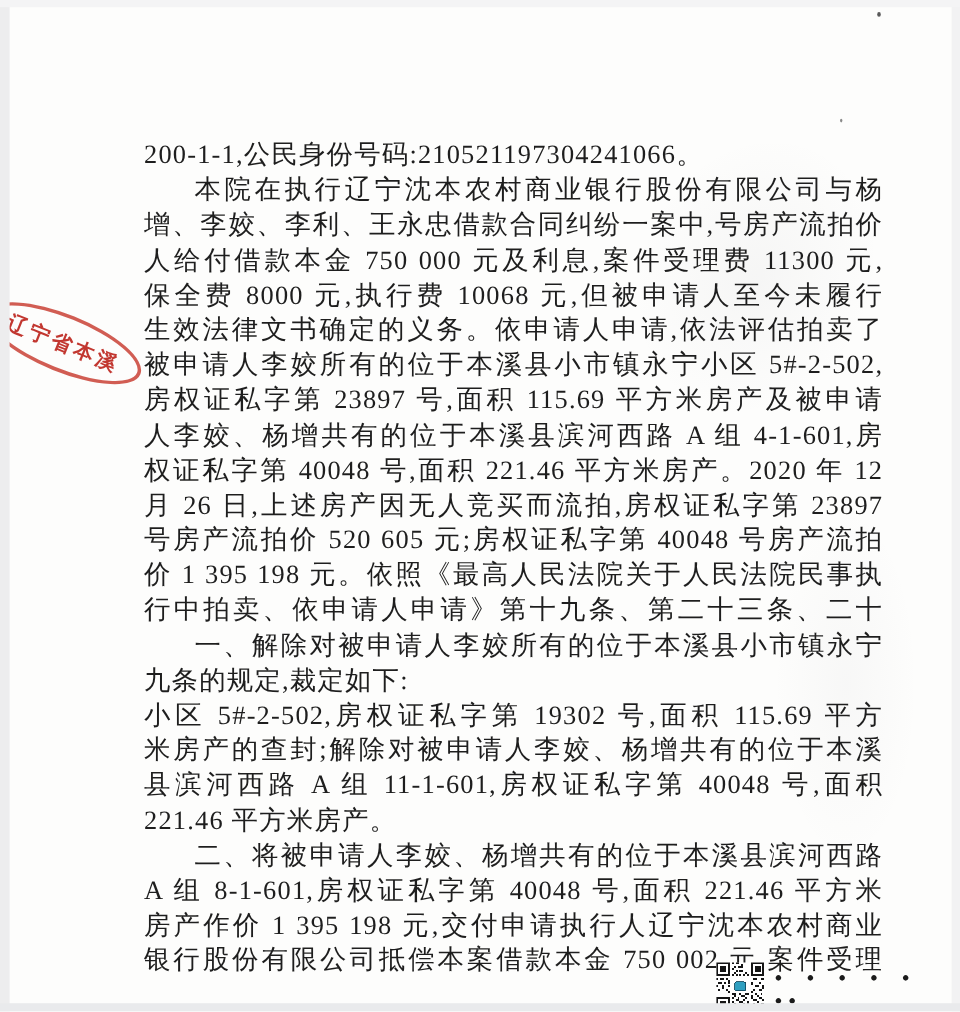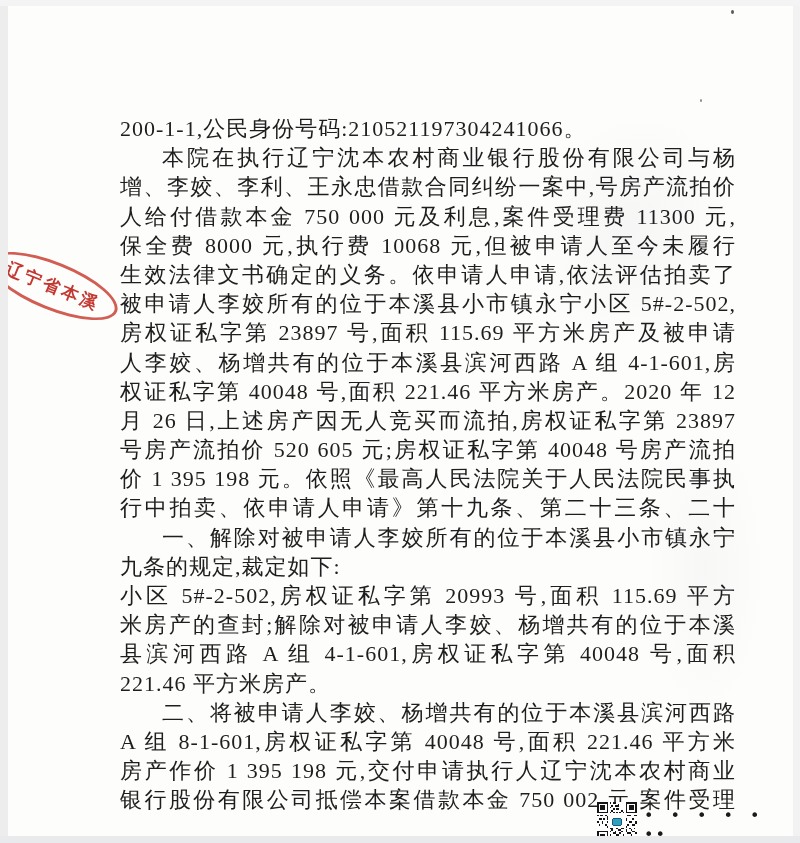--- a/index.html
+++ b/index.html
@@ -74,23 +74,23 @@
     <div class="line j">被申请人李姣所有的位于本溪县小市镇永宁小区 5#-2-502,</div>
     <div class="line j">房权证私字第 23897 号,面积 115.69 平方米房产及被申请</div>
     <div class="line j">人李姣、杨增共有的位于本溪县滨河西路 A 组 4-1-601,房</div>
     <div class="line j">权证私字第 40048 号,面积 221.46 平方米房产。2020 年 12</div>
     <div class="line j">月 26 日,上述房产因无人竞买而流拍,房权证私字第 23897</div>
     <div class="line j">号房产流拍价 520 605 元;房权证私字第 40048 号房产流拍</div>
     <div class="line j">价 1 395 198 元。依照《最高人民法院关于人民法院民事执</div>
     <div class="line j">行中拍卖、依申请人申请》第十九条、第二十三条、二十</div>
     <div class="line j ind">一、解除对被申请人李姣所有的位于本溪县小市镇永宁</div>
     <div class="line">九条的规定,裁定如下:</div>
-    <div class="line j">小区 5#-2-502,房权证私字第 20993 号,面积 115.69 平方</div>
+    <div class="line j">小区 5#-2-502,房权证私字第 19302 号,面积 115.69 平方</div>
     <div class="line j">米房产的查封;解除对被申请人李姣、杨增共有的位于本溪</div>
-    <div class="line j">县滨河西路 A 组 4-1-601,房权证私字第 40048 号,面积</div>
+    <div class="line j">县滨河西路 A 组 11-1-601,房权证私字第 40048 号,面积</div>
     <div class="line">221.46 平方米房产。</div>
     <div class="line j ind">二、将被申请人李姣、杨增共有的位于本溪县滨河西路</div>
     <div class="line j">A 组 8-1-601,房权证私字第 40048 号,面积 221.46 平方米</div>
     <div class="line j">房产作价 1 395 198 元,交付申请执行人辽宁沈本农村商业</div>
     <div class="line j">银行股份有限公司抵偿本案借款本金 750 002 元,案件受理</div>
   </div>
 
   <div class="qr">
     <svg viewBox="0 0 25 25" shape-rendering="crispEdges" xmlns="http://www.w3.org/2000/svg">
       <rect x="0" y="0" width="25" height="25" fill="#ffffff"></rect>

